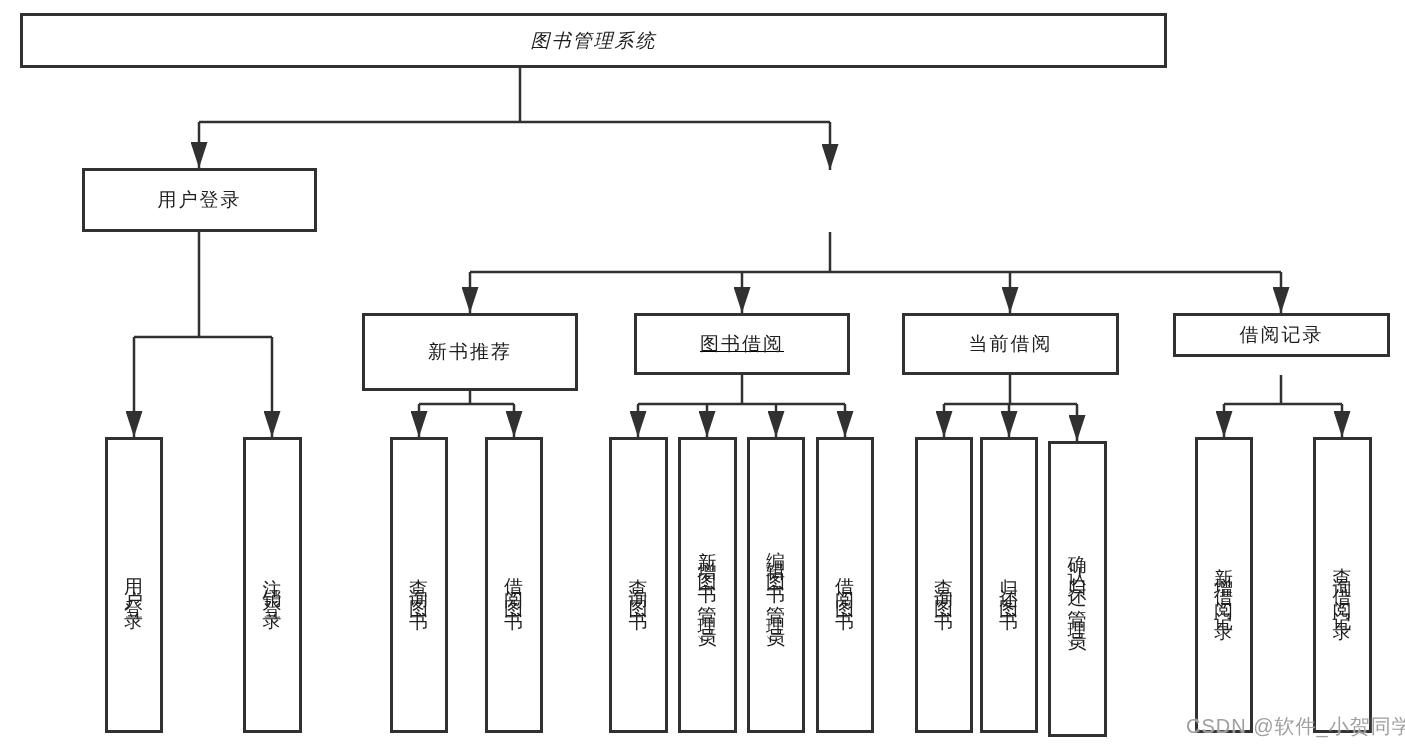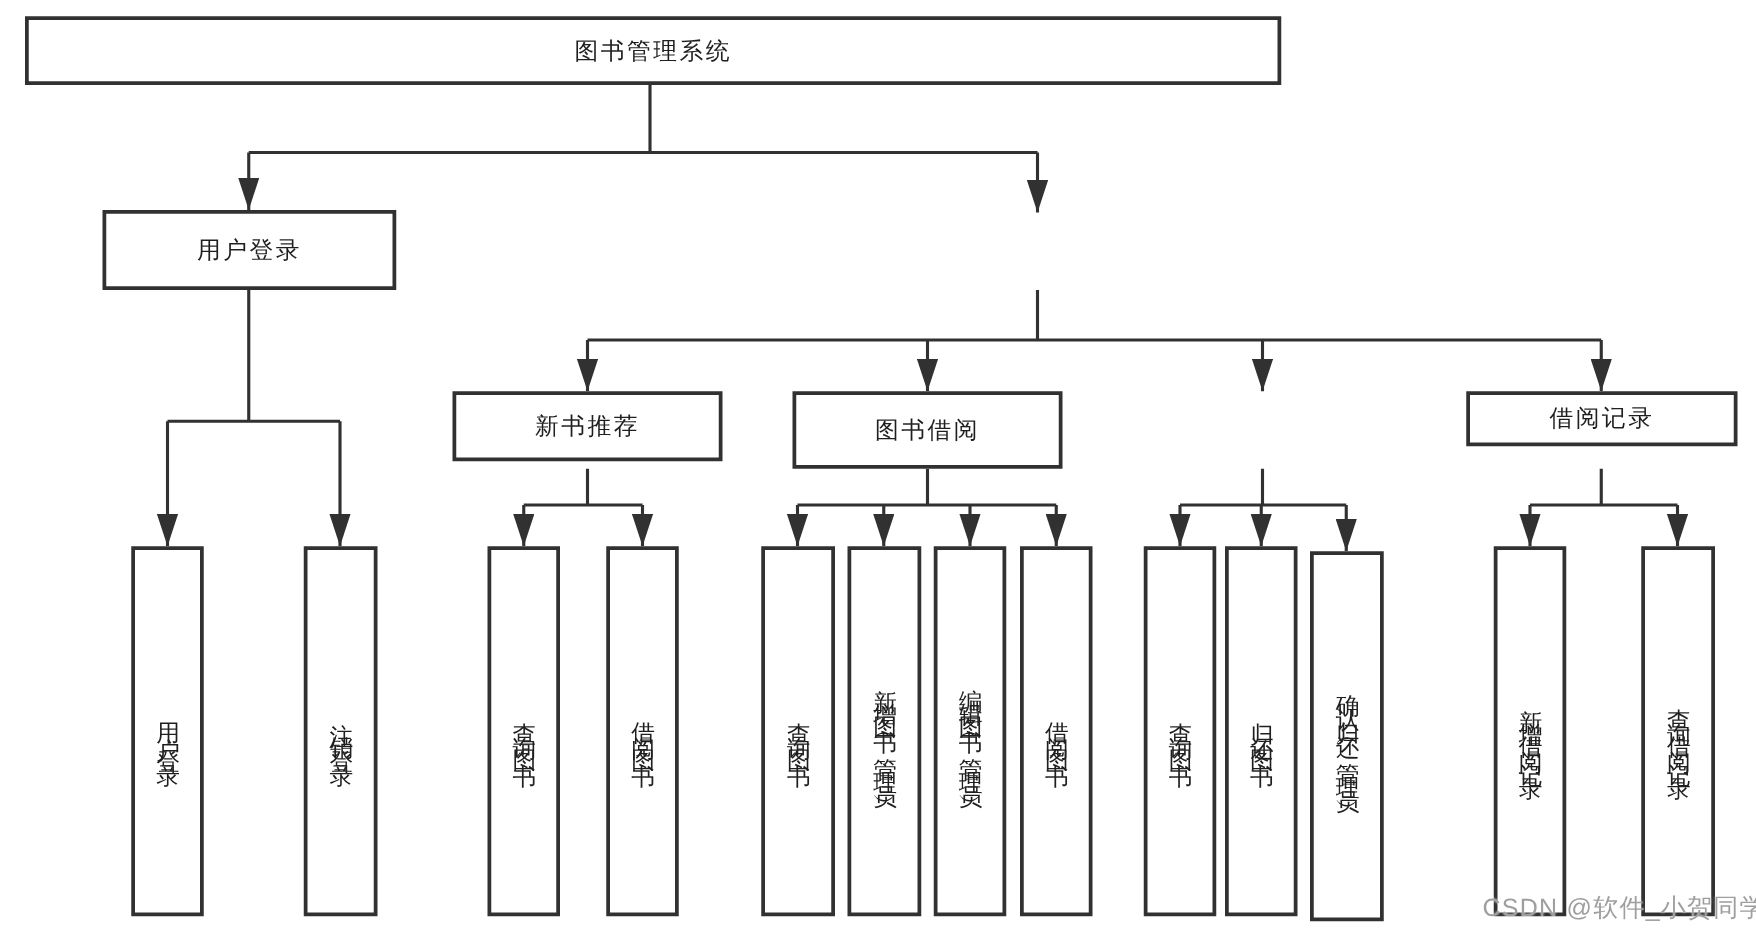--- a/index.html
+++ b/index.html
@@ -91,33 +91,36 @@
       <line x1="776" y1="404" x2="776" y2="437" marker-end="url(#arr)"></line>
       <line x1="845" y1="404" x2="845" y2="437" marker-end="url(#arr)"></line>
       <line x1="944" y1="404" x2="944" y2="437" marker-end="url(#arr)"></line>
       <line x1="1009" y1="404" x2="1009" y2="437" marker-end="url(#arr)"></line>
       <line x1="1077" y1="404" x2="1077" y2="441" marker-end="url(#arr)"></line>
       <line x1="1224" y1="404" x2="1224" y2="437" marker-end="url(#arr)"></line>
       <line x1="1342" y1="404" x2="1342" y2="437" marker-end="url(#arr)"></line>
     </g>
   </svg>
 
-  <div class="node" style="left:20px; top:13px; width:1005px; height:55px;">
+  <div class="node" style="left:20px; top:13px; width:1147px; height:55px;font-style:italic;">
     <span class="h-label">图书管理系统</span>
   </div>
 
   <div class="node" style="left:82px; top:168px; width:235px; height:64px;">
     <span class="h-label">用户登录</span>
   </div>
 
-  <div class="node" style="left:362px; top:313px; width:216px; height:56px;">
+  <div class="node" style="left:362px; top:313px; width:216px; height:78px;">
     <span class="h-label">新书推荐</span>
   </div>
-  <div class="node" style="left:634px; top:313px; width:216px; height:62px;">
+  <div class="node" style="left:634px; top:313px; width:216px; height:62px;text-decoration:underline;">
     <span class="h-label">图书借阅</span>
+  </div>
+  <div class="node" style="left:902px; top:313px; width:217px; height:62px;">
+    <span class="h-label">当前借阅</span>
   </div>
   <div class="node" style="left:1173px; top:313px; width:217px; height:44px;">
     <span class="h-label">借阅记录</span>
   </div>
 
   <div class="node" style="left:105px; top:437px; width:58px; height:296px;">
     <span class="v-label">用户登录</span>
   </div>
   <div class="node" style="left:243px; top:437px; width:59px; height:296px;">
     <span class="v-label">注销登录</span>

